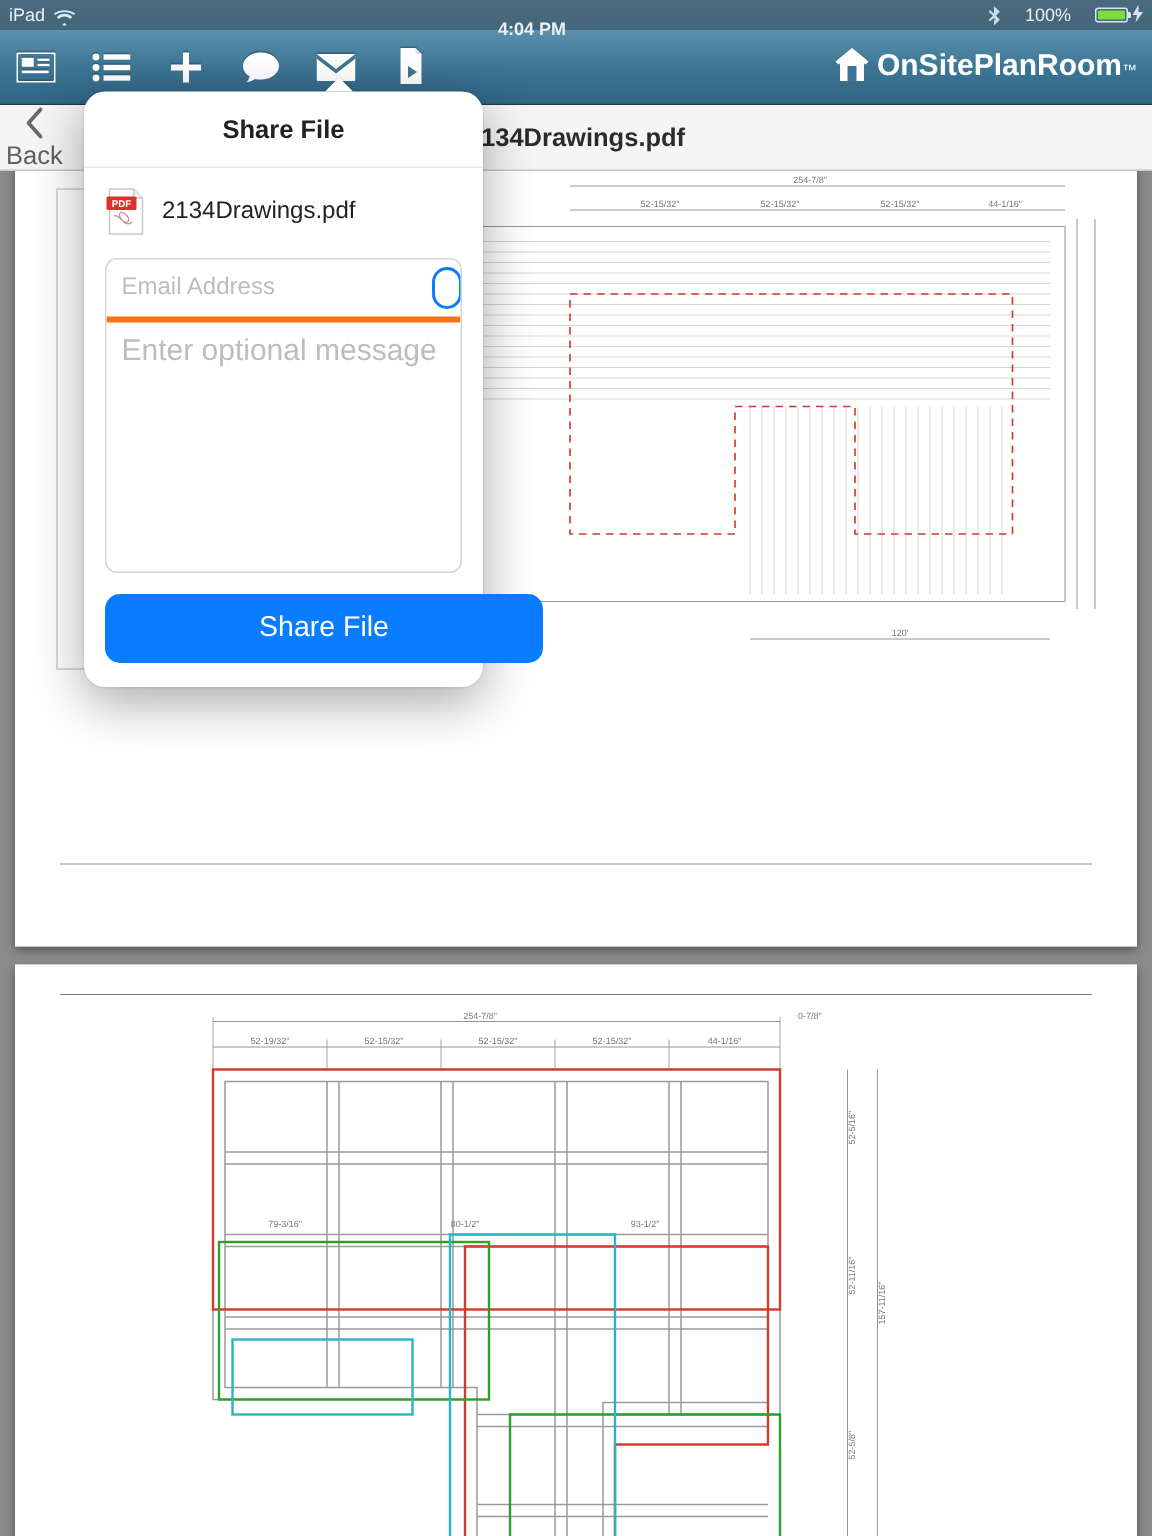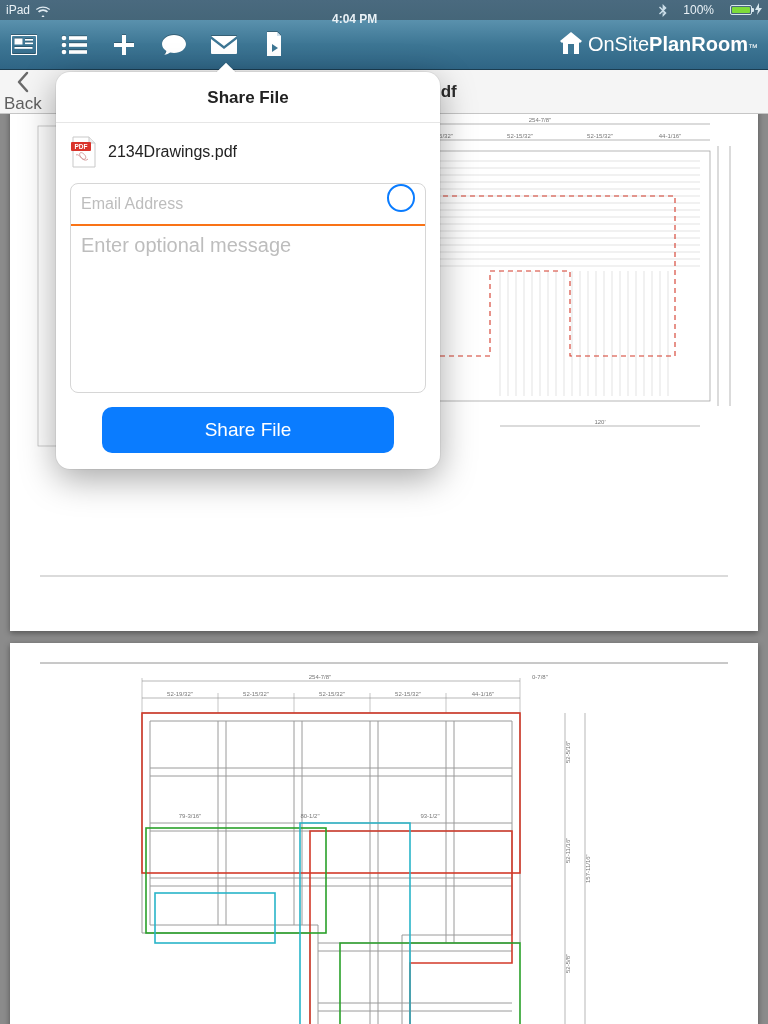--- a/index.html
+++ b/index.html
@@ -15,52 +15,52 @@
 .battery-body::after { content:""; position:absolute; right:-3px; top:2px; width:2px; height:4px; background:#d7e6ee; border-radius:0 1px 1px 0;}
 .battery-fill { position:absolute; left:1px; top:1px; bottom:1px; right:1px; background:#7ddc3a; border-radius:1px;}
 .charge-icon { font-size:12px; color:#d7e6ee; }
 
 
 .app-toolbar { height: 50px; background: linear-gradient(#5a91ad,#3d7694 50%,#2f6585); border-bottom:1px solid #1b3d51; display:flex; align-items:center; padding:0 10px; justify-content:space-between; color:#fff;}
 .tb-left { display:flex; gap:22px; align-items:center;}
 .tb-btn { width:28px; height:28px; display:flex; align-items:center; justify-content:center; color:#fff; }
 .tb-btn svg { display:block; filter: drop-shadow(0 -1px 0 rgba(0,0,0,.25)); }
 .brand { display:flex; align-items:center; gap:6px; font-size:20px; }
-.brand-bold { font-weight:400; }
+.brand-bold { font-weight:700; }
 .brand-light { font-weight:700; }
 .brand-tm { font-size:10px; margin-top:-8px;}
 
 
 .sec-bar { height: 44px; background:#f5f5f5; border-bottom:1px solid #c6c6c6; display:flex; align-items:center; position:relative; }
 .back-btn { display:flex; align-items:center; color:#5f5f5f; font-size:17px; padding:0 8px 0 4px; gap:0px;flex-direction:column; }
 .back-btn svg { display:block; }
 .sec-title { position:absolute; left:0; right:0; text-align:center; font-size:17px; font-weight:600; color:#2b2b2b; pointer-events:none;}
 
 
 .viewport { position:absolute; top:114px; left:0; right:0; bottom:0; background:#8b8b8b; overflow:hidden;}
 
 .page { position:absolute; left:10px; right:10px; background:#fff; box-shadow:0 2px 6px rgba(0,0,0,.4); }
 .page1 { top:-8px; height:525px; }
 .page2 { top:529px; height:520px; }
 
 
 .drawing { position:absolute; inset:0; }
 
 
-.popover { position:absolute; top:72px; left:56px; width:384px; background:#fff; border-radius:14px; box-shadow:0 10px 35px rgba(0,0,0,.35), 0 0 0 1px rgba(0,0,0,.05); z-index:50; }
+.popover { position:absolute; top:61px; left:56px; width:266px; background:#fff; border-radius:14px; box-shadow:0 10px 35px rgba(0,0,0,.35), 0 0 0 1px rgba(0,0,0,.05); z-index:50; }
 .popover-arrow { position:absolute; top:-10px; left:160px; width:20px; height:10px; overflow:hidden;}
 .popover-arrow::after { content:""; position:absolute; top:4px; left:2px; width:16px; height:16px; background:#fff; transform:rotate(45deg); box-shadow:0 0 0 1px rgba(0,0,0,.05);}
 .pop-header { text-align:center; font-size:17px; font-weight:600; padding:16px 12px 14px; border-bottom:1px solid #e6e6e6; color:#222;}
 .pop-body { padding:10px 14px 16px; }
 .file-row { display:flex; align-items:center; gap:10px; padding:2px 0 10px;}
 .pdf-icon { width:28px; height:34px; position:relative; }
 .pdf-icon svg { display:block; }
 .file-name { font-size:16px; color:#222; }
 .field-group { border:1px solid #d6d6d6; border-radius:8px; overflow:hidden; margin-top:4px;}
-.email-row { display:flex; padding:0 10px; height:42px; border-bottom:2px solid #f97316;}
+.email-row { display:flex; align-items:center; padding:0 10px; height:42px; border-bottom:4px solid #f97316;}
 .email-row input { flex:1; border:0; font-size:16px; color:#333; outline:none; background:transparent;}
 .email-row input::placeholder { color:#bdbdbd; }
 .add-btn { width:28px; height:28px; border-radius:14px; border:2px solid #0a7cff; display:flex; align-items:center; justify-content:center; color:#0a7cff; }
 .add-btn svg { display:block; }
 .msg-row { padding:8px 10px 10px; height:166px;}
 .msg-row textarea { width:100%; height:100%; resize:none; border:0; outline:none; font-size:20px; font-family:inherit; color:#333; }
 .msg-row textarea::placeholder { color:#bdbdbd; }
 .share-btn { display:block; width:292px; margin:14px auto 0; background:#0a7cff; color:#fff; border:0; border-radius:10px; font-size:19px; padding:12px 0; font-weight:400;}
 
 

